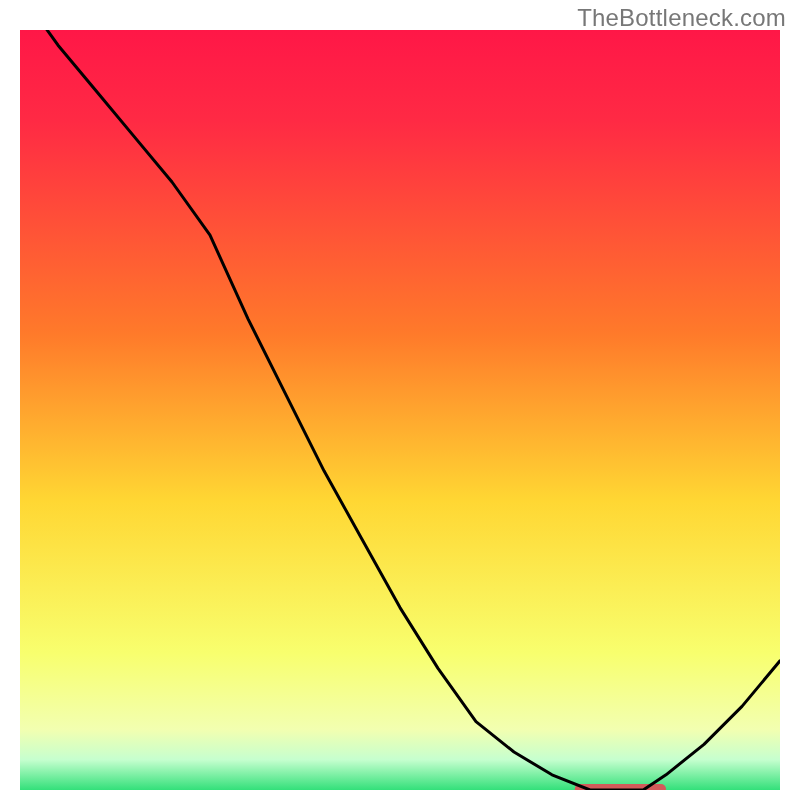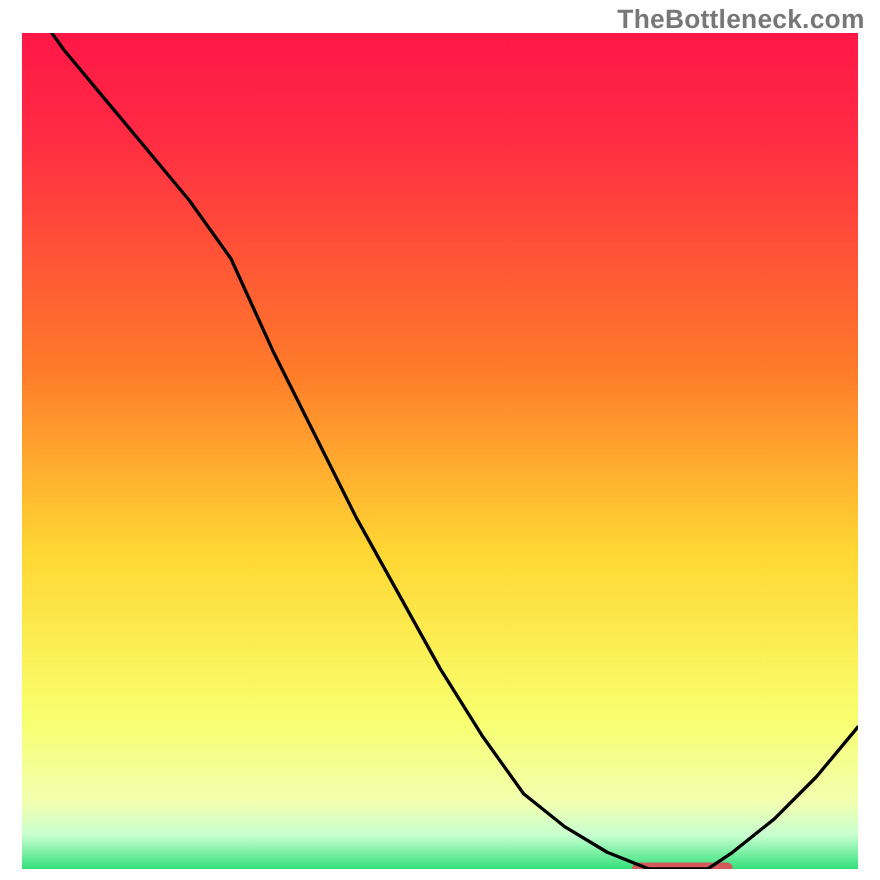--- a/index.html
+++ b/index.html
@@ -14,21 +14,21 @@
   .wrap {
     position: relative;
     width: 800px;
     height: 800px;
   }
   .attribution {
     position: absolute;
     top: 4px;
     right: 14px;
     font-size: 24px;
-    font-weight: 700;
+    font-weight: 400;
     color: #777;
     letter-spacing: 0.2px;
   }
   .plot {
     position: absolute;
     left: 20px;
     top: 30px;
     width: 760px;
     height: 760px;
     background: #ffffff;

